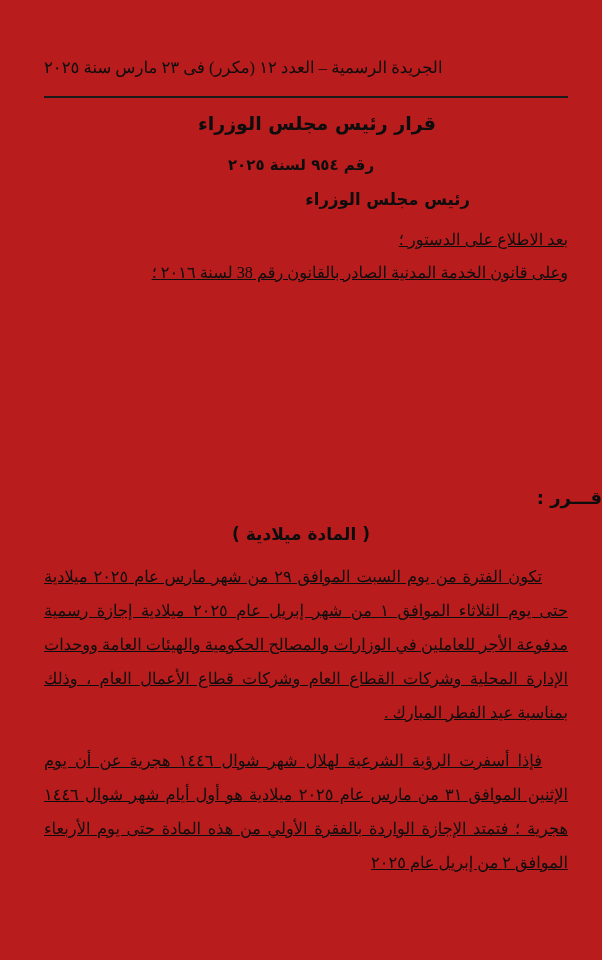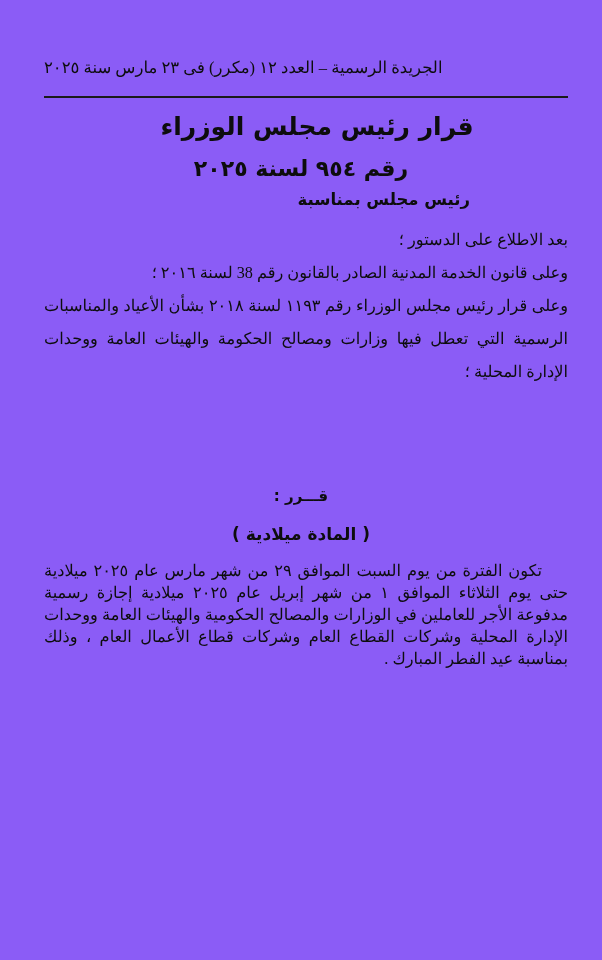--- a/index.html
+++ b/index.html
@@ -13,21 +13,21 @@
     height: 960px;
     position: relative;
     font-family: "Liberation Serif", "DejaVu Serif", serif;
     color: #0d0d0d;
     overflow: hidden;
   }
 
   .page {
     position: absolute;
     inset: 0;
-    background: #8b5cf6;
+    background: #b91c1c;
   }
 
   
   .header-row {
     position: absolute;
     top: 58px;
     left: 44px;
     right: 34px;
     display: flex;
     flex-direction: row-reverse;
@@ -52,33 +52,33 @@
     background: #1a1a1a;
   }
 
   
   .doc-title {
     position: absolute;
     top: 112px;
     left: 0;
     right: 0;
     text-align: center;
-    font-size: 25px;
+    font-size: 19px;
     font-weight: bold;
     font-family: "DejaVu Sans", "Liberation Sans", sans-serif;
     letter-spacing: 0.3px;
     margin-left: 32px;
   }
   .doc-subtitle {
     position: absolute;
     top: 156px;
     left: 0;
     right: 0;
     text-align: center;
-    font-size: 22px;
+    font-size: 15px;
     font-weight: bold;
     font-family: "DejaVu Sans", "Liberation Sans", sans-serif;
   }
   .signatory {
     position: absolute;
     top: 190px;
     right: 132px;
     font-size: 16.5px;
     font-weight: bold;
     font-family: "DejaVu Sans", "Liberation Sans", sans-serif;
@@ -94,30 +94,31 @@
   .preamble .clause {
     font-size: 16.2px;
     line-height: 33px;
     text-align: justify;
     text-align-last: right;
     direction: rtl;
     margin: 0;
   }
   .preamble .clause.lead {
     text-align: center;
+    text-decoration: underline;
   }
 
   
   .decides {
     position: absolute;
     top: 487px;
     left: 0;
     right: 0;
-    text-align: center;
-    font-size: 15px;
+    text-align: right;
+    font-size: 18px;
     font-weight: bold;
     font-family: "DejaVu Sans", "Liberation Sans", sans-serif;
     letter-spacing: 0.5px;
   }
   .article-head {
     position: absolute;
     top: 524px;
     left: 0;
     right: 0;
     text-align: center;
@@ -129,52 +130,53 @@
   
   .body-block {
     position: absolute;
     top: 560px;
     left: 44px;
     right: 34px;
   }
   .body-block p {
     margin: 0 0 14px 0;
     font-size: 16.2px;
-    line-height: 22px;
+    line-height: 34px;
     text-align: justify;
     text-align-last: right;
     direction: rtl;
     text-indent: 26px;
+    text-decoration: underline;
   }
 </style>
 </head>
 <body>
 
 <div class="page">
 
   <div class="header-row">
     <div class="header-title">الجريدة الرسمية – العدد ١٢ (مكرر) فى ٢٣ مارس سنة ٢٠٢٥</div>
 
   </div>
 
   <div class="rule"></div>
 
   <div class="doc-title">قرار رئيس مجلس الوزراء</div>
 
   <div class="doc-subtitle">رقم ٩٥٤ لسنة ٢٠٢٥</div>
 
-  <div class="signatory">رئيس مجلس بمناسبة</div>
+  <div class="signatory">رئيس مجلس الوزراء</div>
 
   <div class="preamble">
     <p class="clause lead">بعد الاطلاع على الدستور ؛</p>
     <p class="clause lead">وعلى قانون الخدمة المدنية الصادر بالقانون رقم 38 لسنة ٢٠١٦ ؛</p>
-    <p class="clause">وعلى قرار رئيس مجلس الوزراء رقم ١١٩٣ لسنة ٢٠١٨ بشأن الأعياد والمناسبات الرسمية التي تعطل فيها وزارات ومصالح الحكومة والهيئات العامة ووحدات الإدارة المحلية ؛</p>
   </div>
 
   <div class="decides">قـــرر :</div>
 
   <div class="article-head">( المادة ميلادية )</div>
 
   <div class="body-block">
     <p>تكون الفترة من يوم السبت الموافق ٢٩ من شهر مارس عام ٢٠٢٥ ميلادية حتى يوم الثلاثاء الموافق ١ من شهر إبريل عام ٢٠٢٥ ميلادية إجازة رسمية مدفوعة الأجر للعاملين في الوزارات والمصالح الحكومية والهيئات العامة ووحدات الإدارة المحلية وشركات القطاع العام وشركات قطاع الأعمال العام ، وذلك بمناسبة عيد الفطر المبارك .</p>
+    <p>فإذا أسفرت الرؤية الشرعية لهلال شهر شوال ١٤٤٦ هجرية عن أن يوم الإثنين الموافق ٣١ من مارس عام ٢٠٢٥ ميلادية هو أول أيام شهر شوال ١٤٤٦ هجرية ؛ فتمتد الإجازة الواردة بالفقرة الأولي من هذه المادة حتى يوم الأربعاء الموافق ٢ من إبريل عام ٢٠٢٥</p>
   </div>
 
 </div>
 
 </body></html>

